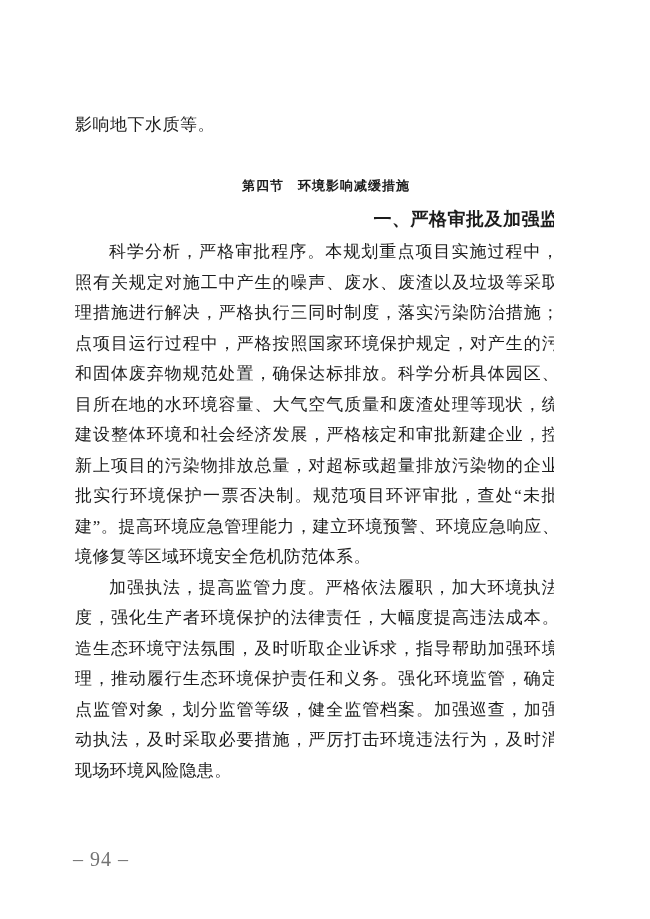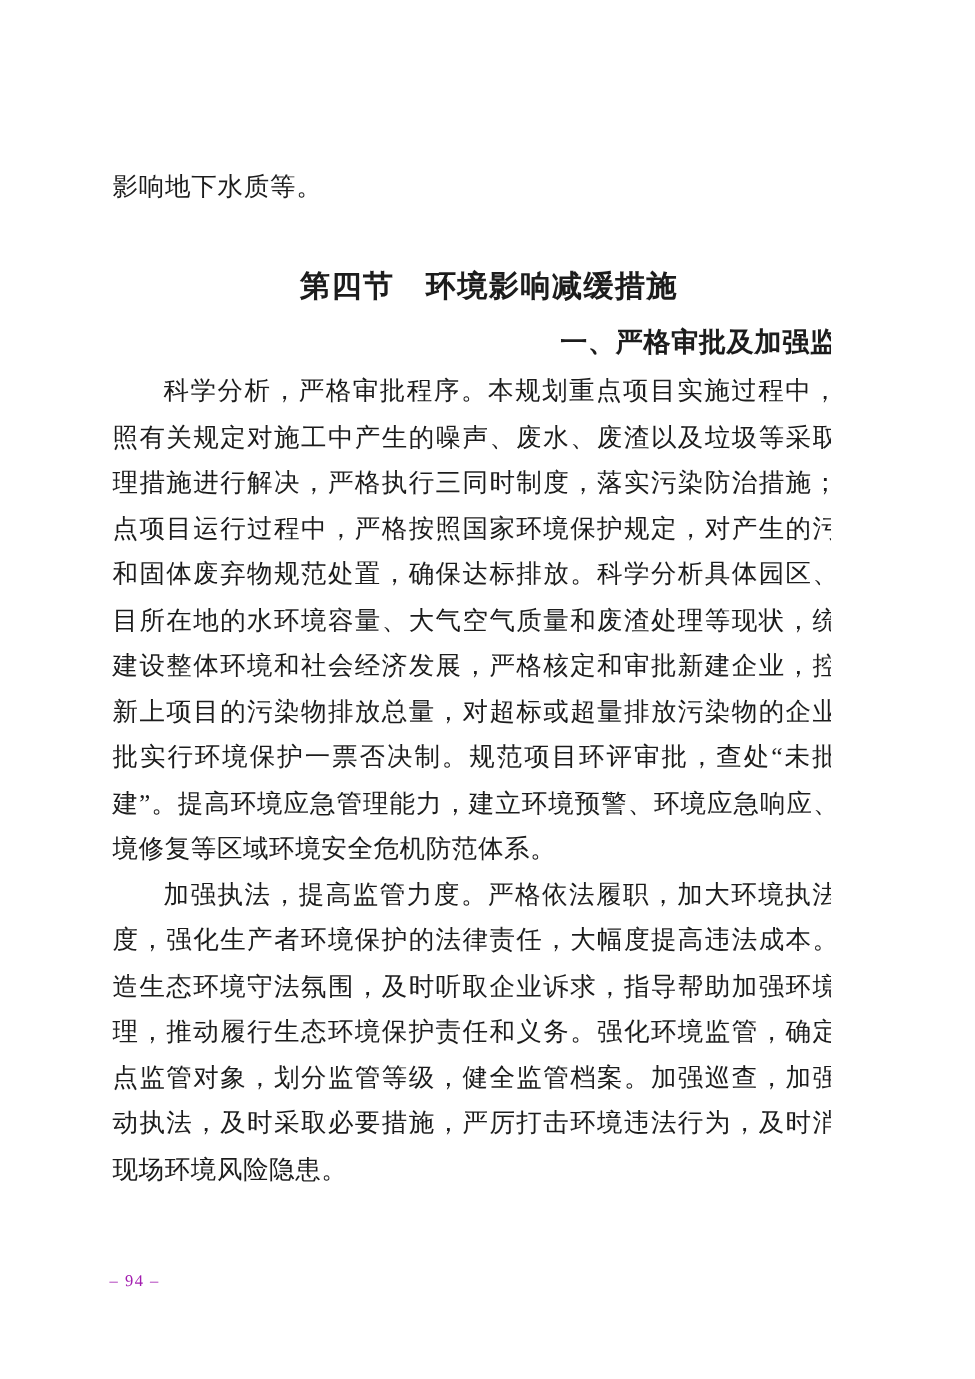--- a/index.html
+++ b/index.html
@@ -24,21 +24,21 @@
   }
   .intro-line {
     font-size: 17px;
     line-height: 30px;
     letter-spacing: 0.5px;
   }
   .section-title {
     margin-top: 37px;
     text-align: center;
     font-weight: bold;
-    font-size: 20px;
+    font-size: 13px;
     letter-spacing: 1px;
   }
   .sub-title {
     margin-top: 12px;
     font-family: "Liberation Sans", "DejaVu Sans", sans-serif;
     font-weight: bold;
     font-size: 18px;
     text-indent: 2em;
     letter-spacing: 0.5px;
     text-align: right;
@@ -53,23 +53,23 @@
     text-indent: 2em;
     letter-spacing: 0.4px;
   }
   .para + .para {
     margin-top: 0;
   }
   .page-number {
     position: absolute;
     left: 73px;
     top: 848px;
-    font-size: 11px;
+    font-size: 20px;
     letter-spacing: 1px;
-    color: #a21caf;
+    color: #737373;
   }
 </style>
 </head>
 <body>
 
 <div class="page">
   <div class="content">
     <div class="intro-line">影响地下水质等。</div>
 
     <div class="section-title">第四节　环境影响减缓措施</div>

